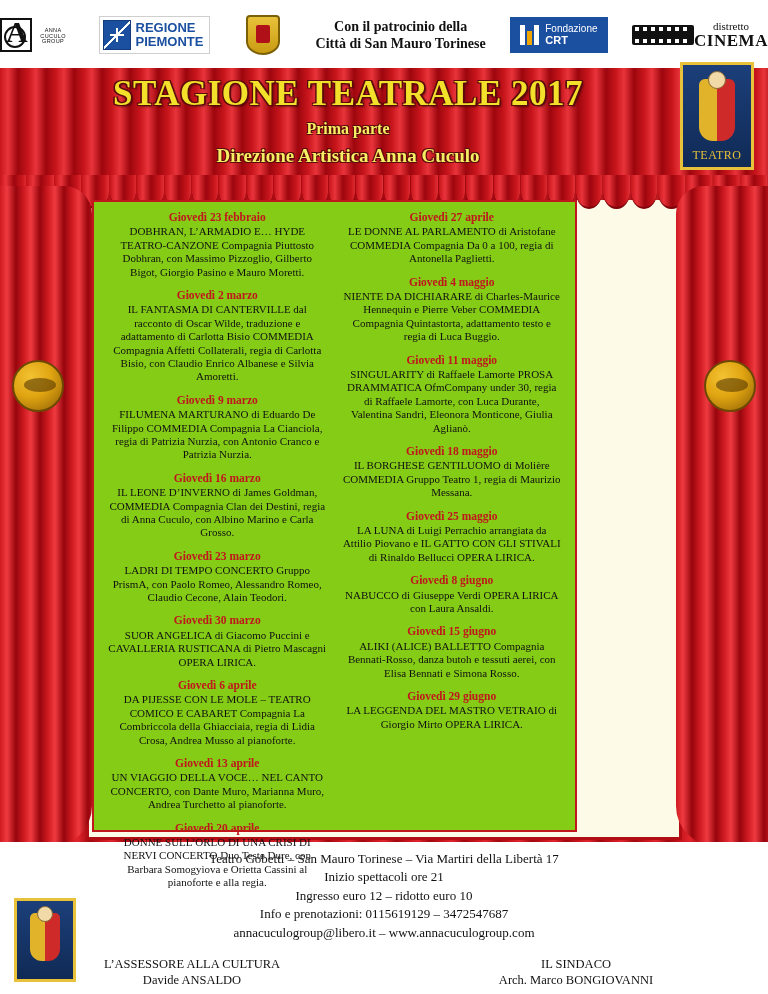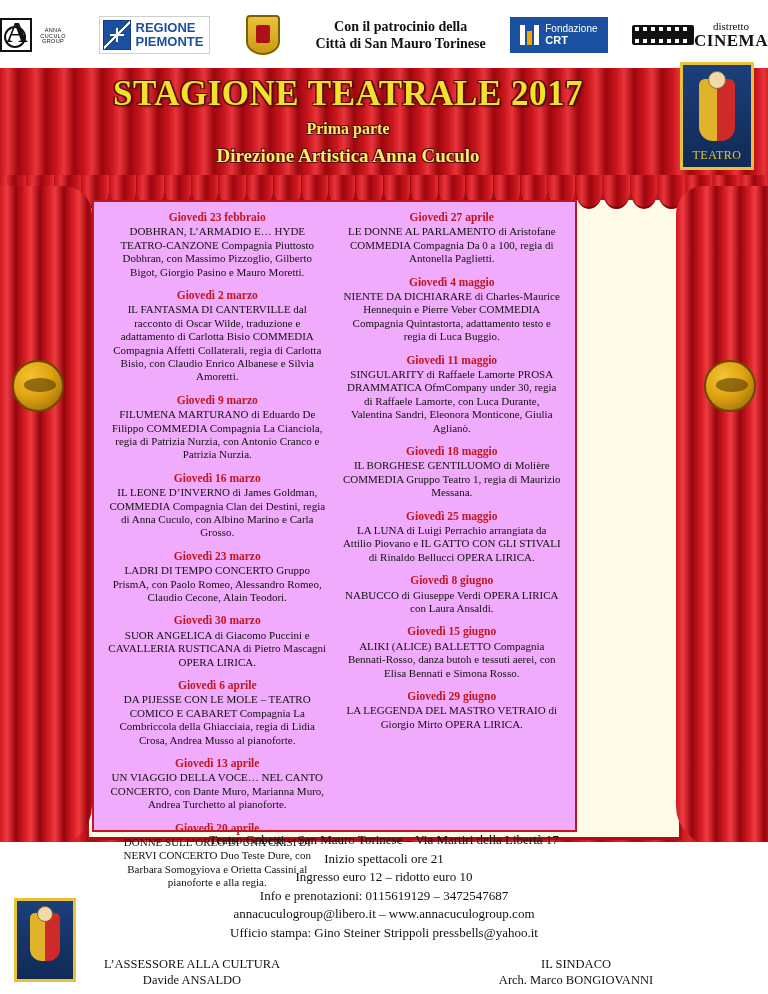--- a/index.html
+++ b/index.html
@@ -320,21 +320,21 @@
     position: absolute; left: 50%; top: 5px; margin-left: -8px;
     width: 16px; height: 16px; border-radius: 50%;
     background: #f2d9a8; border: 1px solid #8a6a33;
   }
 
   
   .programme {
     position: absolute;
     left: 92px; top: 200px;
     width: 485px; height: 632px;
-    background: #f0abfc;
+    background: #84cc16;
     border: 2px solid #c0161c;
     display: flex;
     z-index: 6;
     padding: 8px 6px 4px 6px;
   }
   .col {
     width: 50%;
     padding: 0 8px;
   }
   .entry { margin-bottom: 9px; text-align: center; }
@@ -565,21 +565,20 @@
     </div>
 
   </div>
 
   <div class="footer">
     <div>Teatro Gobetti – San Mauro Torinese – Via Martiri della Libertà 17</div>
     <div>Inizio spettacoli ore 21</div>
     <div>Ingresso euro 12 – ridotto euro 10</div>
     <div>Info e prenotazioni: 0115619129 – 3472547687</div>
     <div>annacuculogroup@libero.it – www.annacuculogroup.com</div>
-    <div>Ufficio stampa: Gino Steiner Strippoli pressbells@yahoo.it</div>
   </div>
 
   <div class="signatures">
     <div class="sig">
       <div class="role">L’ASSESSORE ALLA CULTURA</div>
       <div class="person">Davide ANSALDO</div>
     </div>
     <div class="sig">
       <div class="role">IL SINDACO</div>
       <div class="person">Arch. Marco BONGIOVANNI</div>

